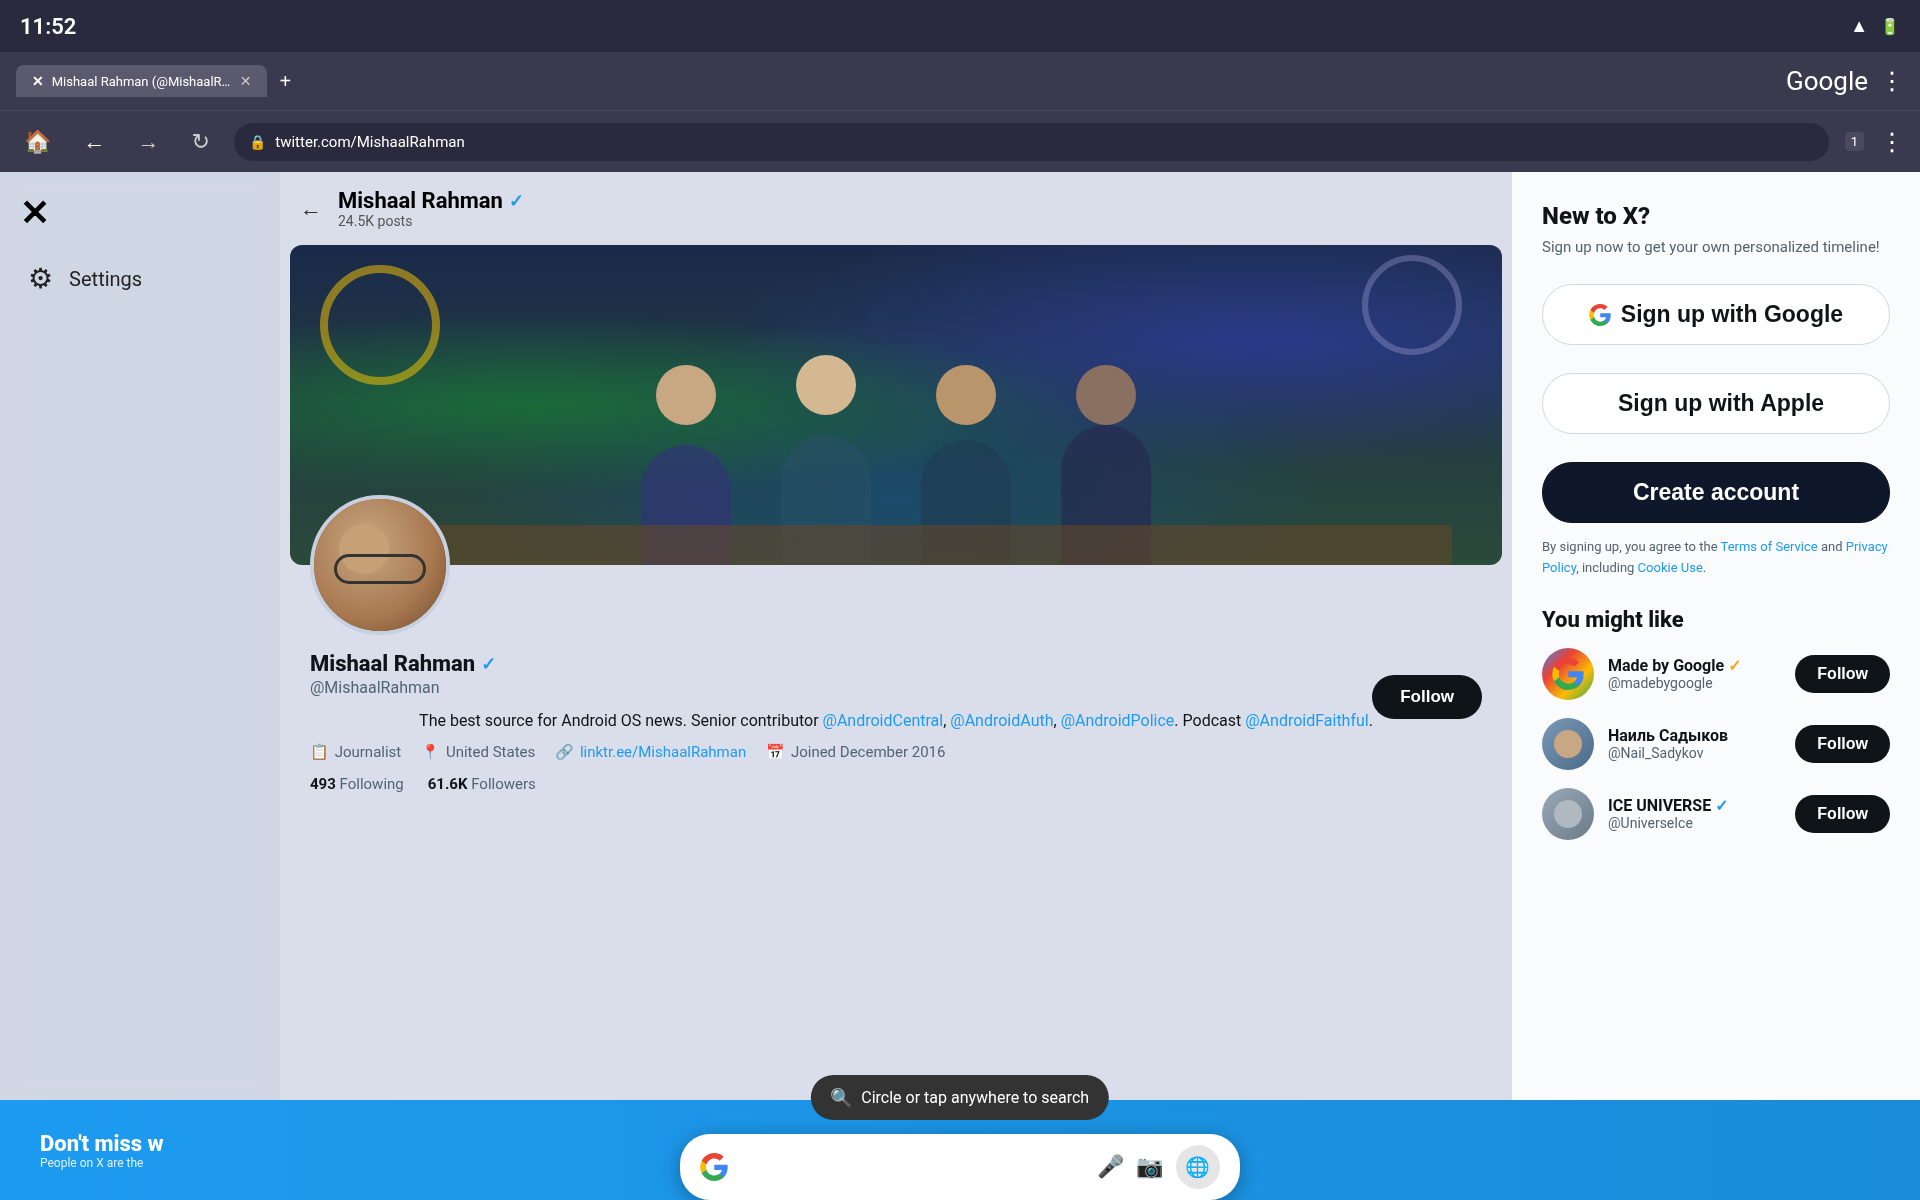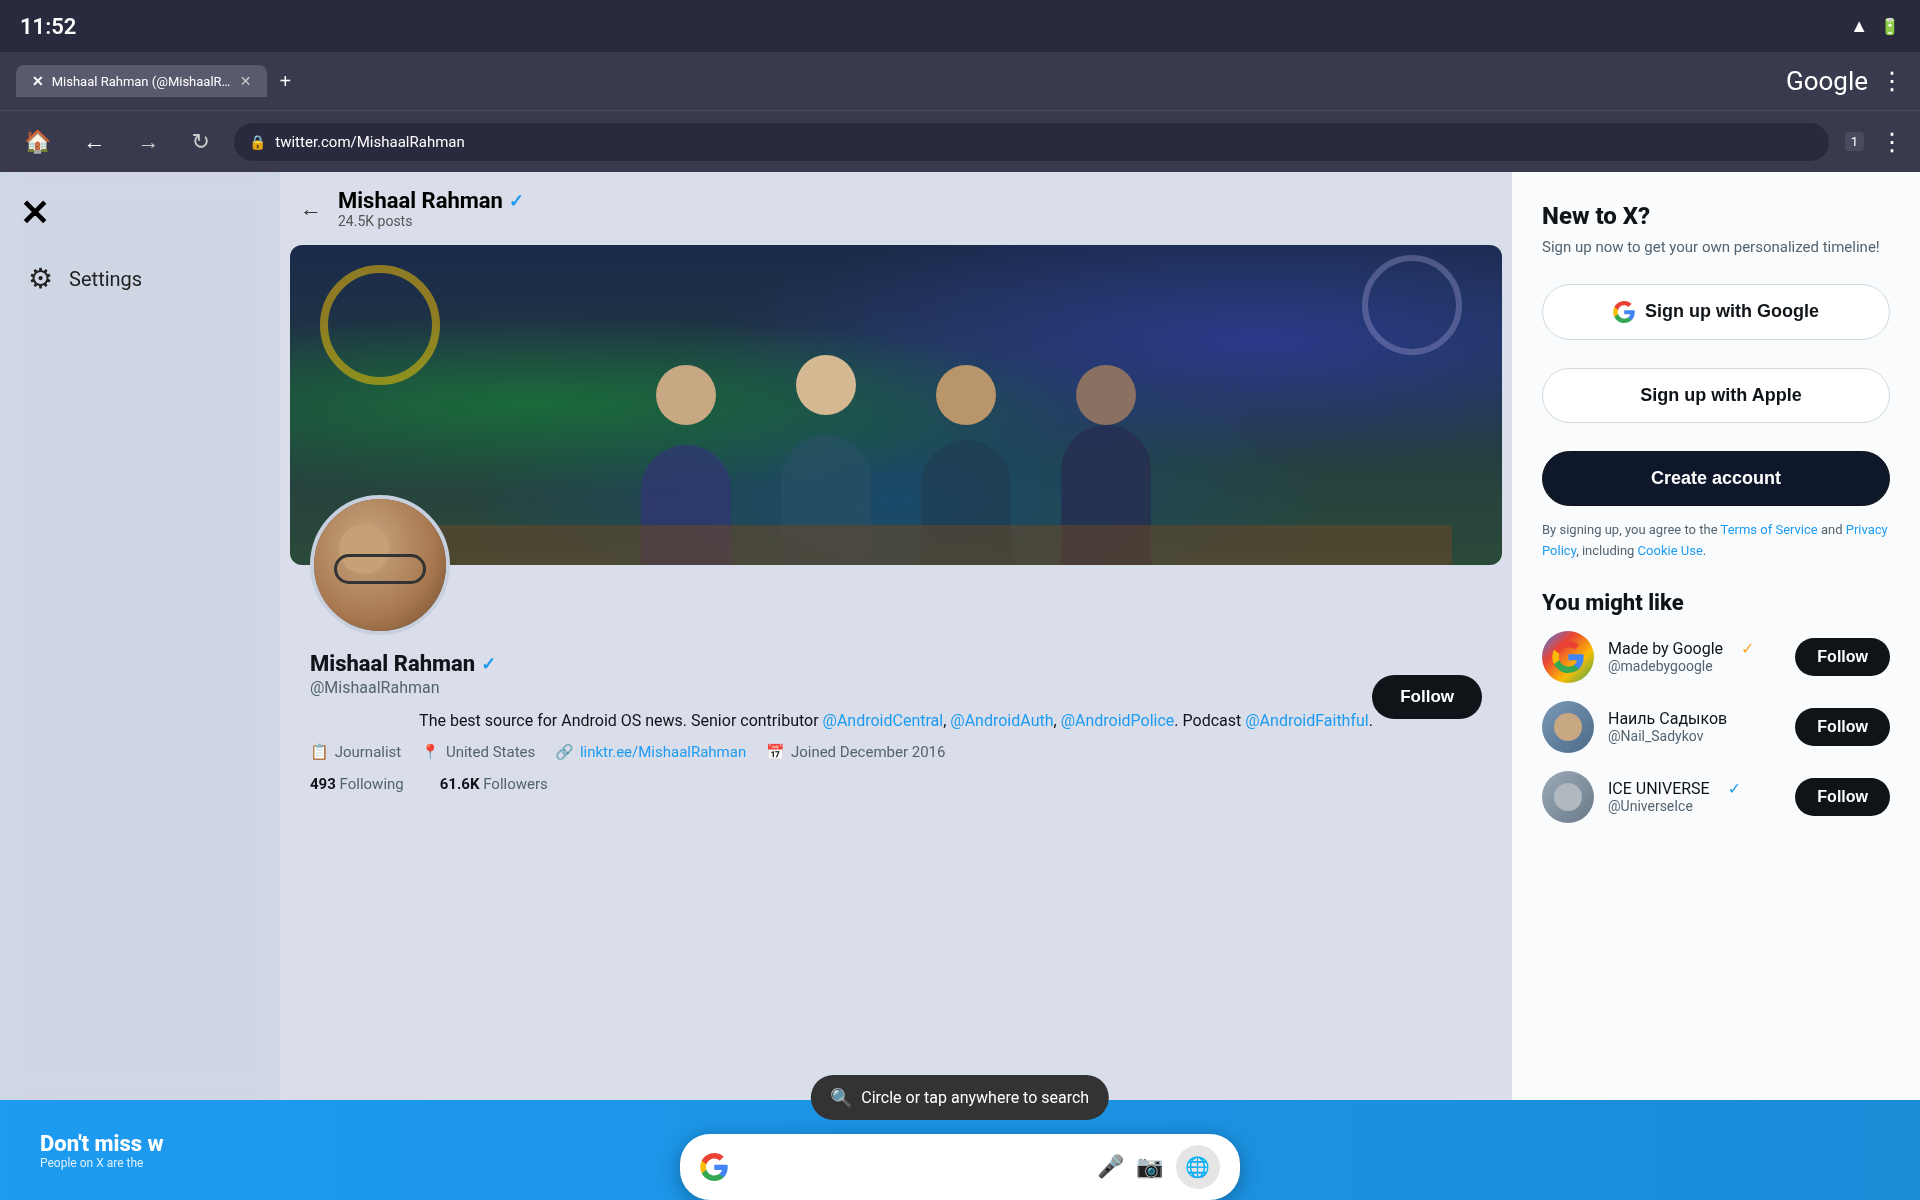--- a/index.html
+++ b/index.html
@@ -203,21 +203,21 @@
     .profile-display-name {
       font-size: 22px; font-weight: 800; color: #0f1419;
       display: flex; align-items: center; gap: 6px;
     }
     .profile-handle { font-size: 16px; color: #536471; margin-top: 2px; }
     .profile-bio { font-size: 16px; color: #0f1419; margin-top: 12px; line-height: 1.5; text-align: center; }
     .profile-bio a { color: #1d9bf0; text-decoration: none; }
     .profile-meta { display: flex; gap: 20px; margin-top: 10px; flex-wrap: wrap; }
     .meta-item { display: flex; align-items: center; gap: 6px; color: #536471; font-size: 15px; }
     .meta-item a { color: #1d9bf0; text-decoration: none; }
-    .profile-stats { display: flex; gap: 36px; margin-top: 14px; }
+    .profile-stats { display: flex; gap: 24px; margin-top: 14px; }
     .stat-item { font-size: 15px; color: #0f1419; }
     .stat-item span { font-weight: 700; }
     .stat-item .stat-label { color: #536471; font-weight: 400; }
 
     
     .right-sidebar {
       width: 408px;
       background: rgba(255,255,255,0.9);
       padding: 30px;
       overflow-y: auto;
@@ -225,24 +225,24 @@
     .new-to-x-title { font-size: 24px; font-weight: 800; color: #0f1419; margin-bottom: 8px; }
     .new-to-x-subtitle { font-size: 15px; color: #536471; margin-bottom: 24px; }
 
     
     .signup-btn {
       width: 100%;
       padding: 16px;
       border-radius: 30px;
       border: 1px solid #cfd9de;
       background: white;
-      font-size: 18px;
+      font-size: 23px;
       font-weight: 600;
       cursor: pointer;
-      display: flex; justify-content: center; gap: 10px;
+      display: flex; align-items: center; justify-content: center; gap: 10px;
       margin-bottom: 14px;
       color: #0f1419;
       margin-top: 28px;
     }
     .signup-btn.create { background: #0f172a; color: white; border-color: #0f1419; }
     .google-g-svg { width: 22px; height: 22px; }
 
     
     .apple-icon { font-size: 20px; }
 
@@ -269,21 +269,21 @@
     }
     .yml-avatar-nail {
       background: linear-gradient(135deg, #6a8aa0, #4a6a80);
       display: flex; align-items: center; justify-content: center;
     }
     .yml-avatar-ice {
       background: linear-gradient(135deg, #8a9aa8, #5a6a78);
       display: flex; align-items: center; justify-content: center;
     }
     .yml-user-info { flex: 1; }
-    .yml-name { font-size: 16px; font-weight: 400; color: #0f1419; display: flex; align-items: center; gap: 18px; }
+    .yml-name { font-size: 16px; font-weight: 700; color: #0f1419; display: flex; align-items: center; gap: 4px; }
     .yml-handle { font-size: 14px; color: #536471; }
     .yml-follow-btn {
       background: #0f1419; color: white;
       border: none; border-radius: 25px;
       padding: 10px 22px; font-size: 16px; font-weight: 700;
       cursor: pointer;
     }
 
     
     .bottom-banner {

